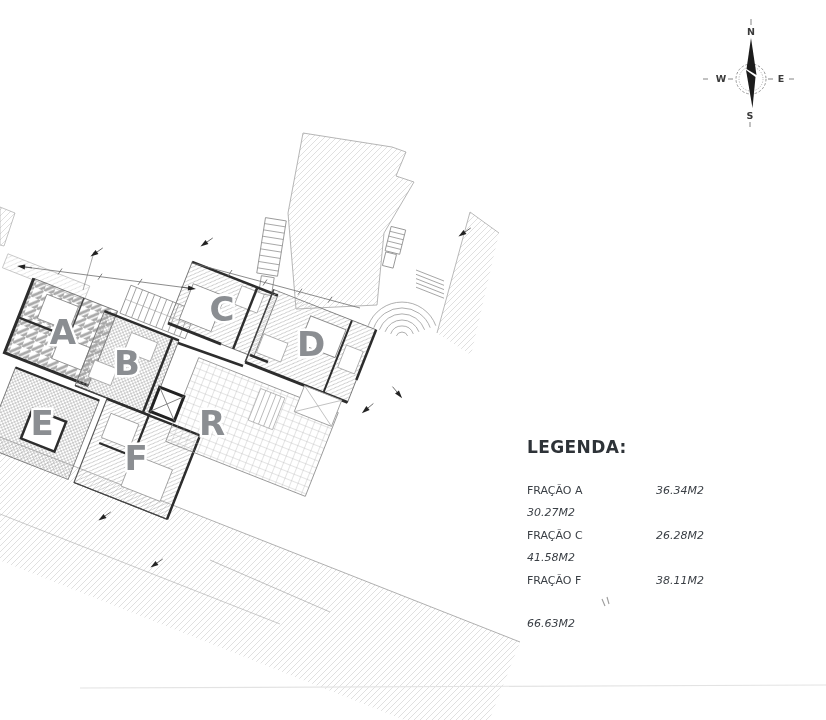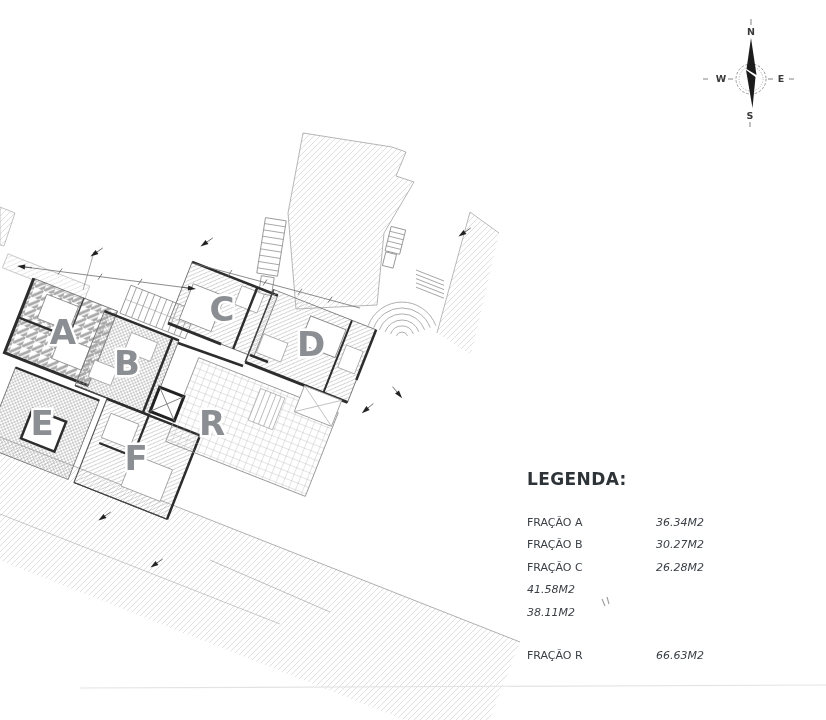--- a/index.html
+++ b/index.html
@@ -1,19 +1,19 @@
 <!DOCTYPE html>
 <html><head>
 <meta charset="utf-8">
 <style>
   html,body { margin:0; padding:0; }
   body { width:826px; height:720px; background:#ffffff; position:relative; overflow:hidden;
          font-family:"DejaVu Sans", sans-serif; }
   #plan-svg { position:absolute; left:0; top:0; }
-  .legend { position:absolute; left:527px; top:437px; width:260px;margin-top:32px; }
+  .legend { position:absolute; left:527px; top:437px; width:260px; }
   .legend-title { font-size:17px; font-weight:bold; line-height:20px; letter-spacing:.4px; color:#2e3338; }
   .legend-rows { margin-top:27px; }
   .legend-row { display:flex; height:22.4px; font-size:11px; color:#3a3f45; }
   .frac-label { width:129px; display:inline-block; }
   .frac-area { display:inline-block;font-style:italic; }
   .row-r { margin-top:21px; }
   .unit-letter { font-family:"DejaVu Sans", sans-serif; font-size:34px; font-weight:bold;
                  fill:#8b8e92; stroke:#ffffff; stroke-width:5px; paint-order:stroke;
                  text-anchor:middle; }
   .compass-letter { font-family:"DejaVu Sans", sans-serif; font-size:9.5px; font-weight:600;
@@ -239,31 +239,30 @@
 </svg>
 
 <div class="legend">
   <div class="legend-title">LEGENDA:</div>
   <div class="legend-rows">
     <div class="legend-row">
       <span class="frac-label">FRAÇÃO A</span>
       <span class="frac-area">36.34M2</span>
     </div>
     <div class="legend-row">
-      <span class="frac-label">FRAÇÃO B</span>
       <span class="frac-area">30.27M2</span>
     </div>
     <div class="legend-row">
       <span class="frac-label">FRAÇÃO C</span>
       <span class="frac-area">26.28M2</span>
     </div>
     <div class="legend-row">
       <span class="frac-area">41.58M2</span>
     </div>
     <div class="legend-row">
+      <span class="frac-label">FRAÇÃO F</span>
       <span class="frac-area">38.11M2</span>
     </div>
     <div class="legend-row row-r">
-      <span class="frac-label">FRAÇÃO R</span>
       <span class="frac-area">66.63M2</span>
     </div>
   </div>
 </div>
 
 </body></html>

